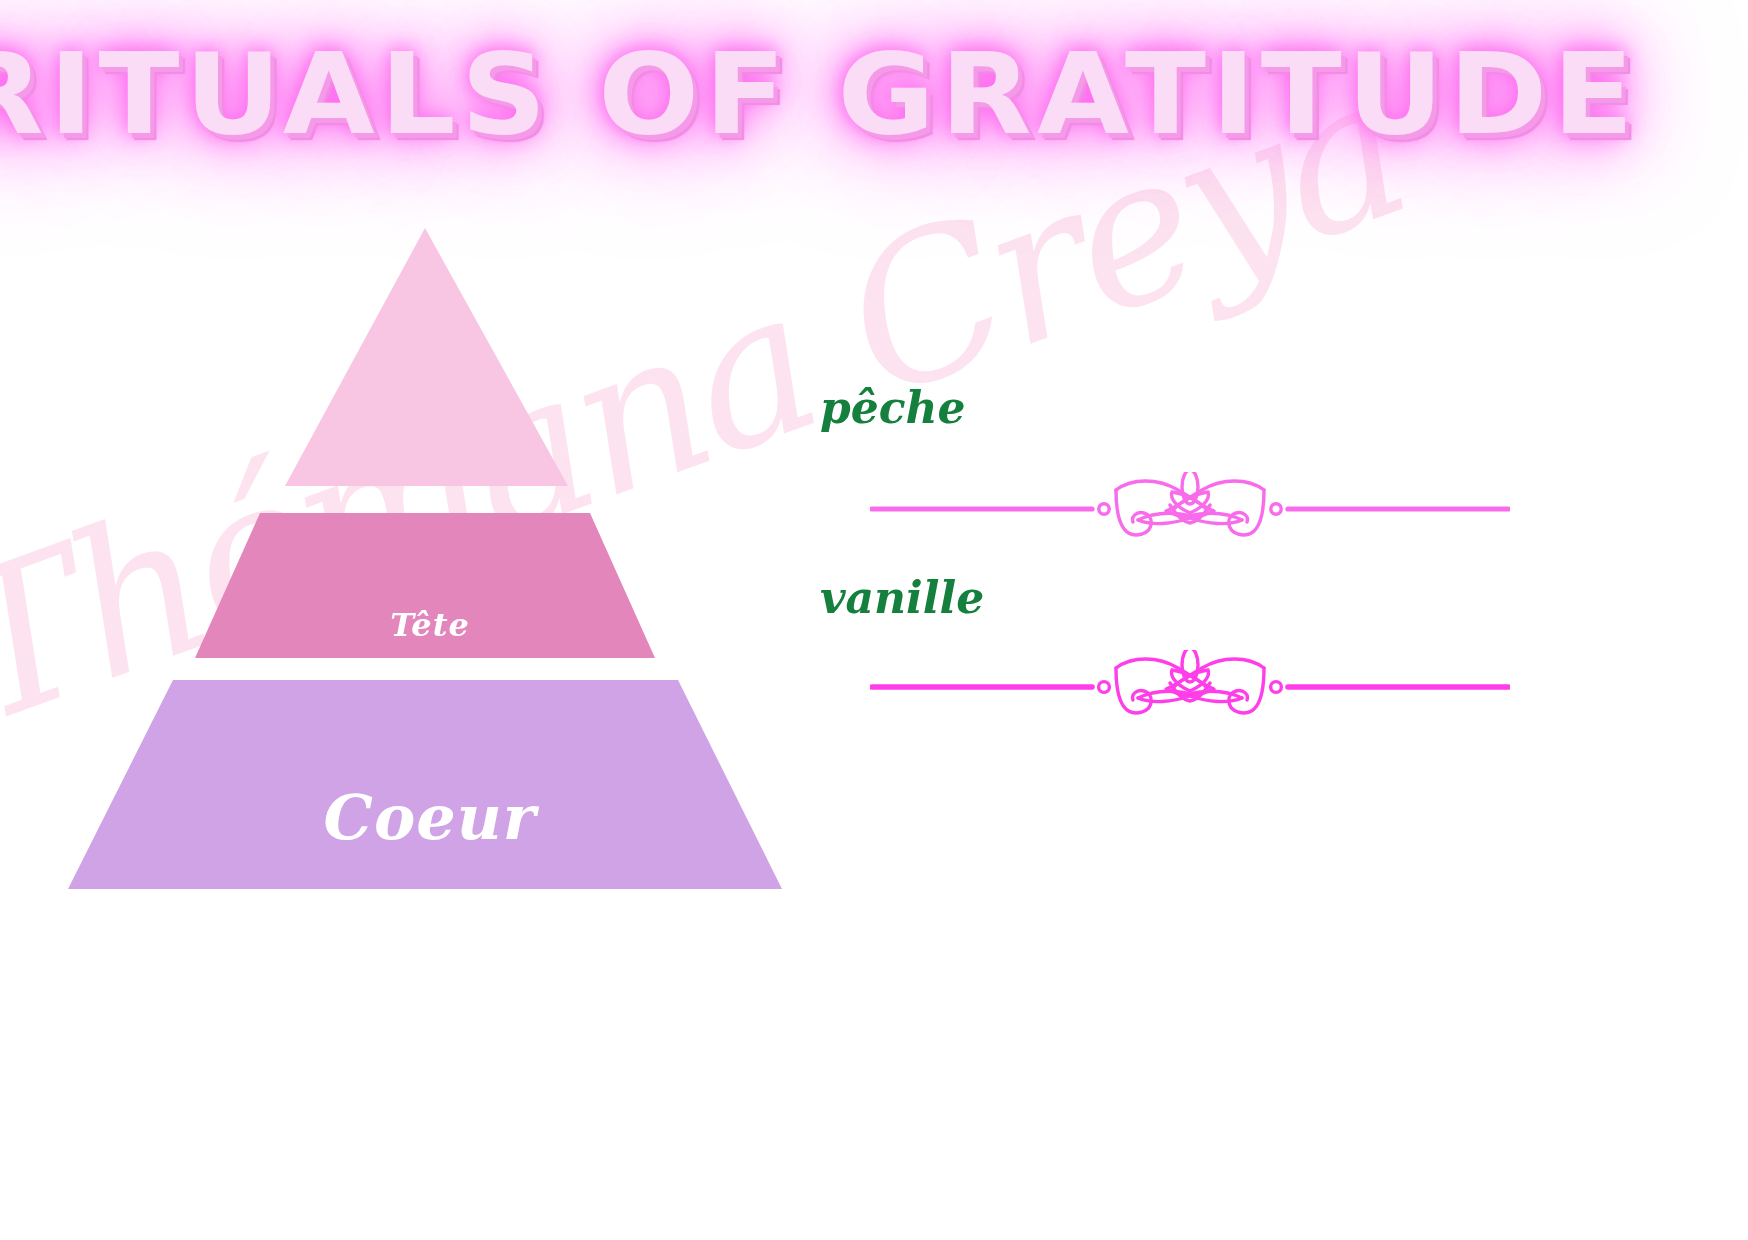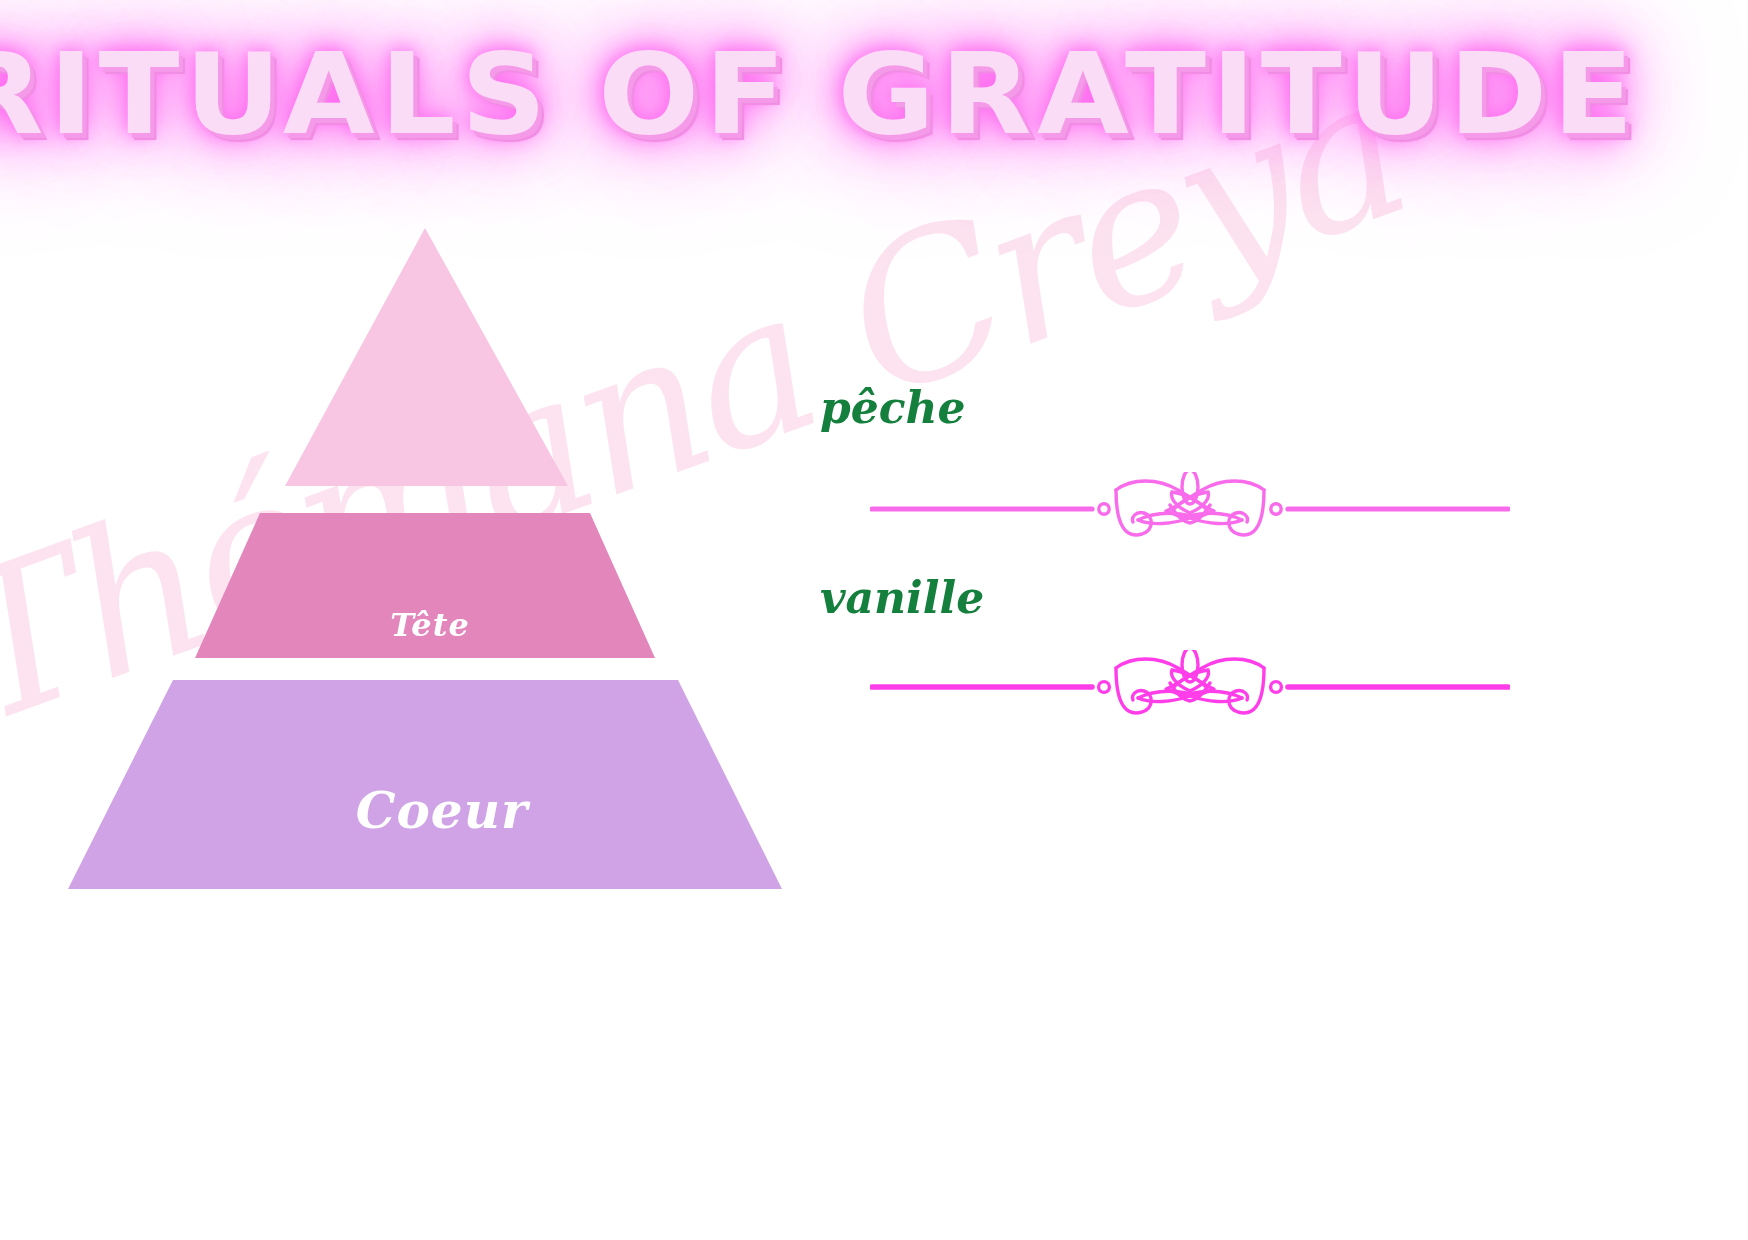--- a/index.html
+++ b/index.html
@@ -90,23 +90,23 @@
     white-space: nowrap;
     text-align: center;
     letter-spacing: 1px;
   }
   .label-tete {
     left: 0; width: 740px;
     top: 378px;
     font-size: 32px;
   }
   .label-coeur {
-    left: 12px; width: 740px;
+    left: 0; width: 740px;
     top: 553px;
-    font-size: 50px;
+    font-size: 62px;
   }
   .label-fond {
     left: 0; width: 740px;
     top: 744px;
     font-size: 50px;
   }
 
   
   .notes {
     position: absolute;

